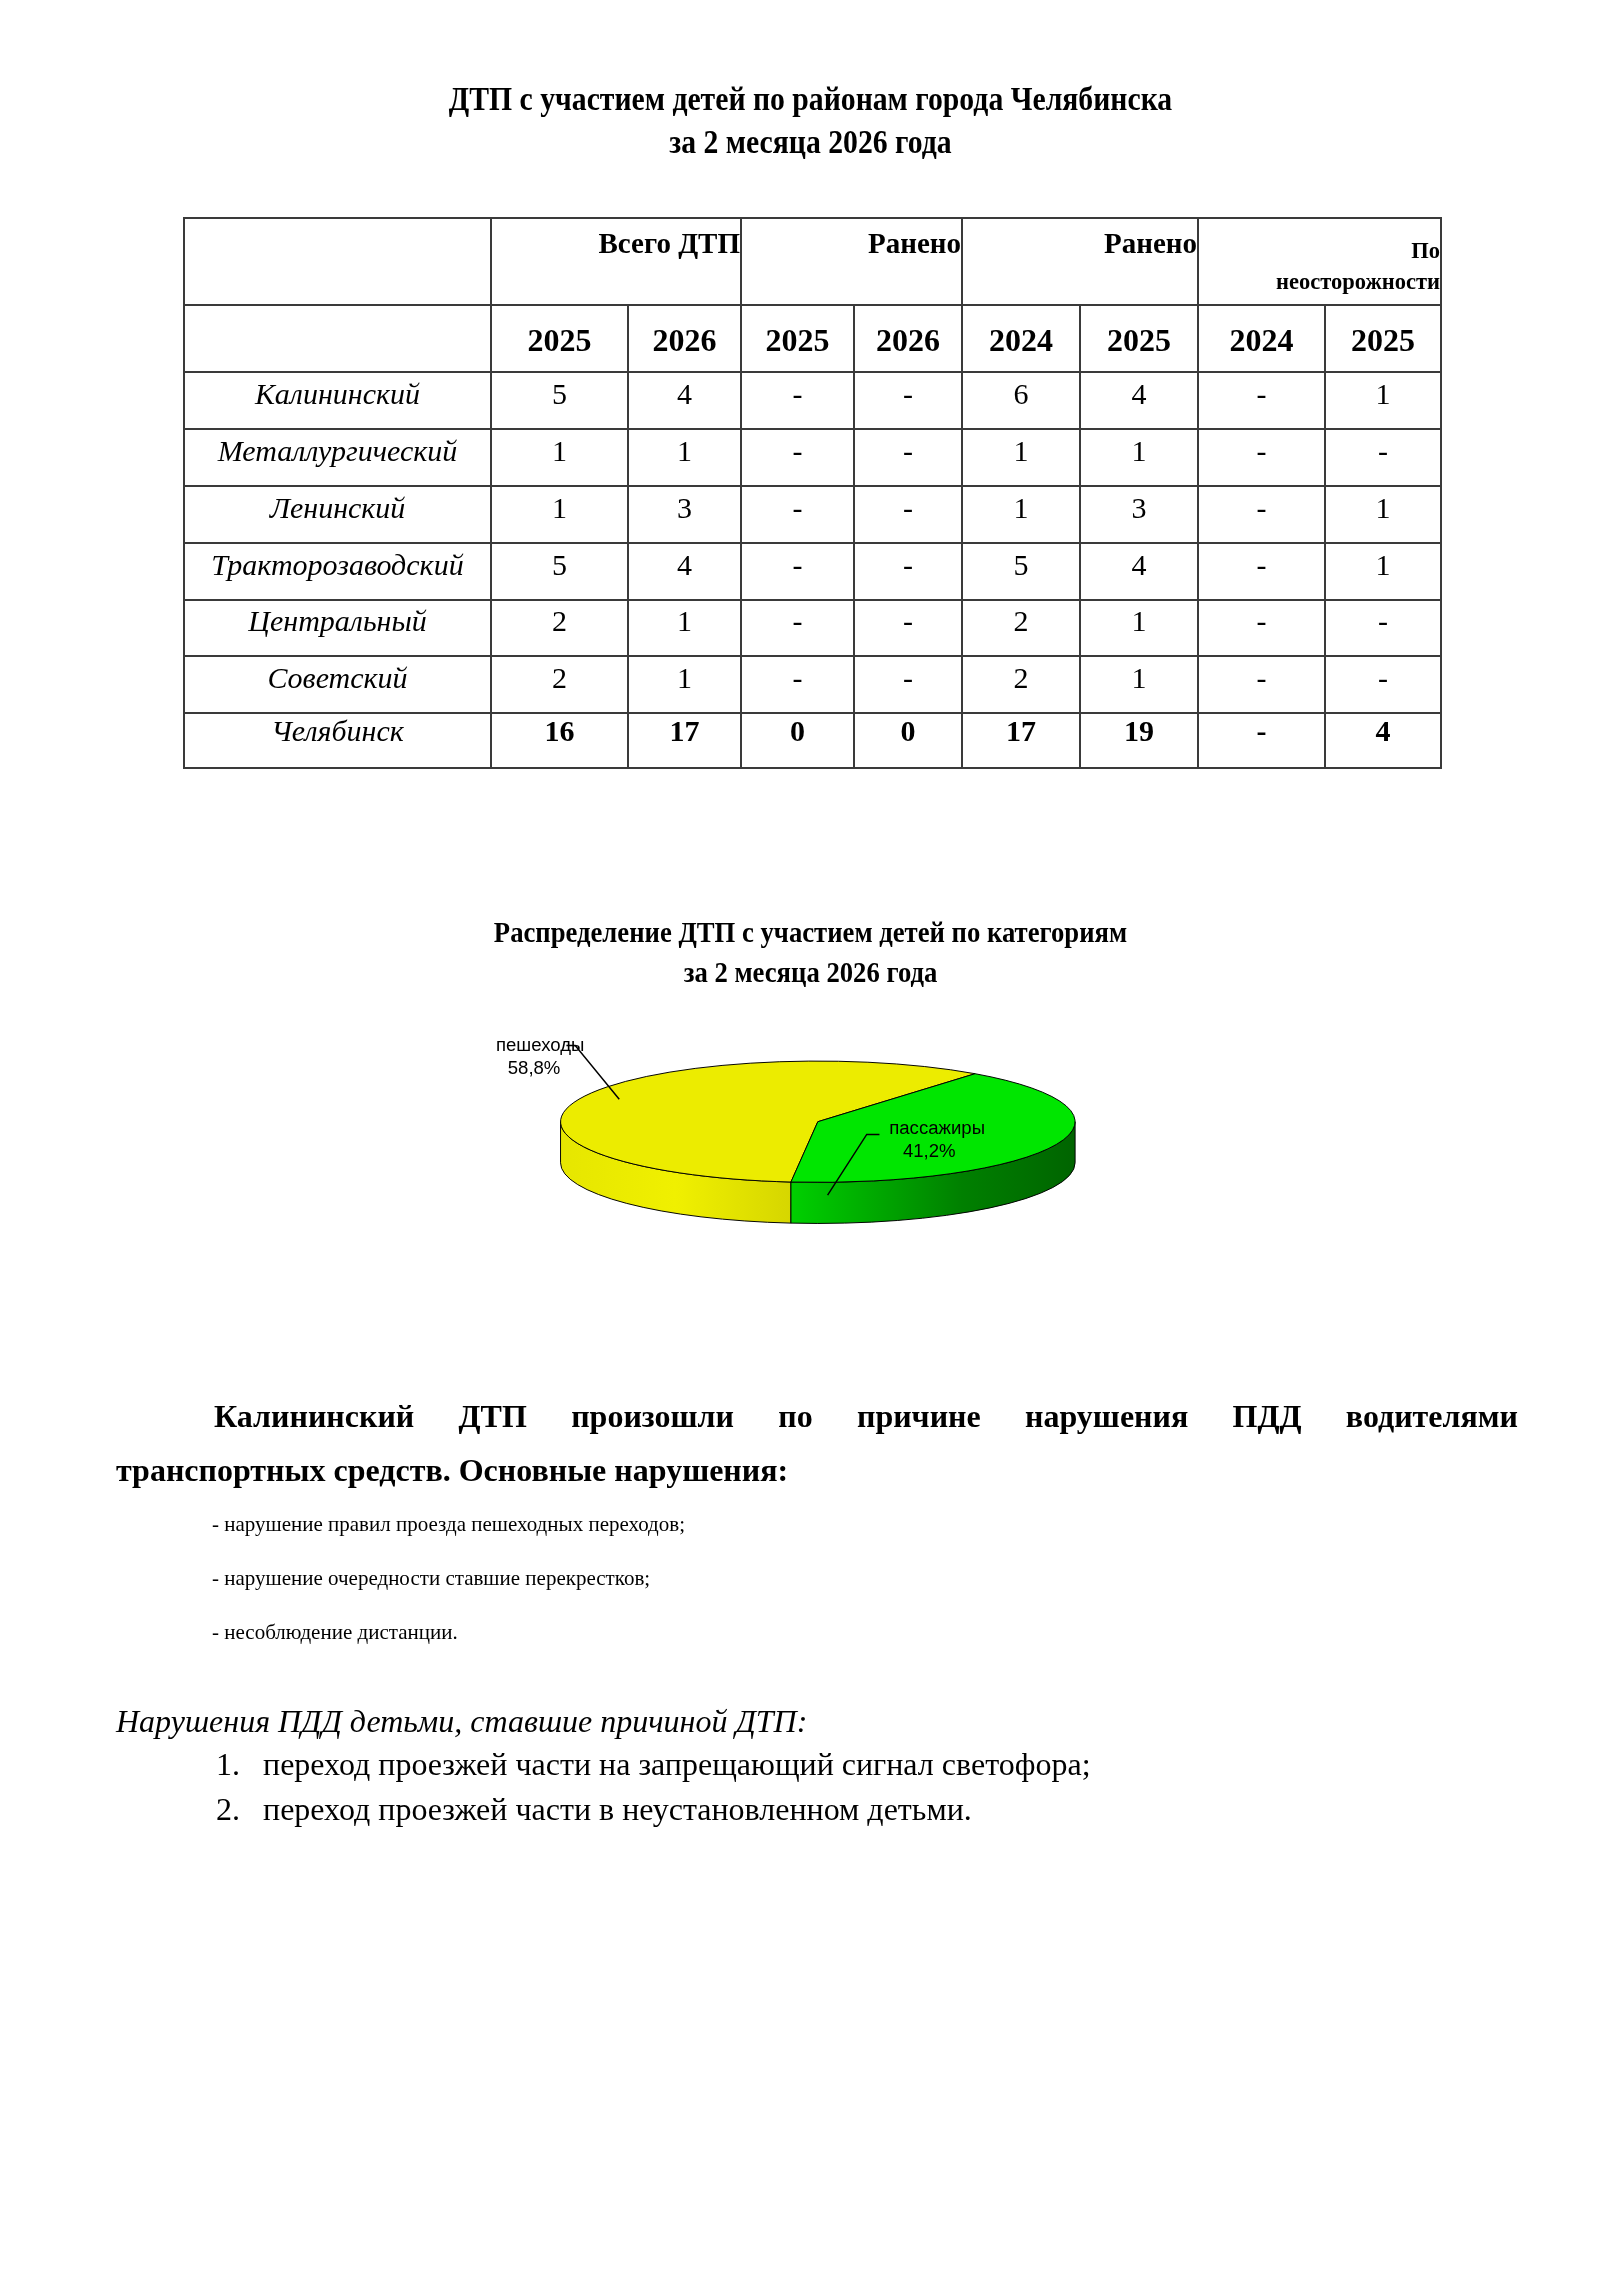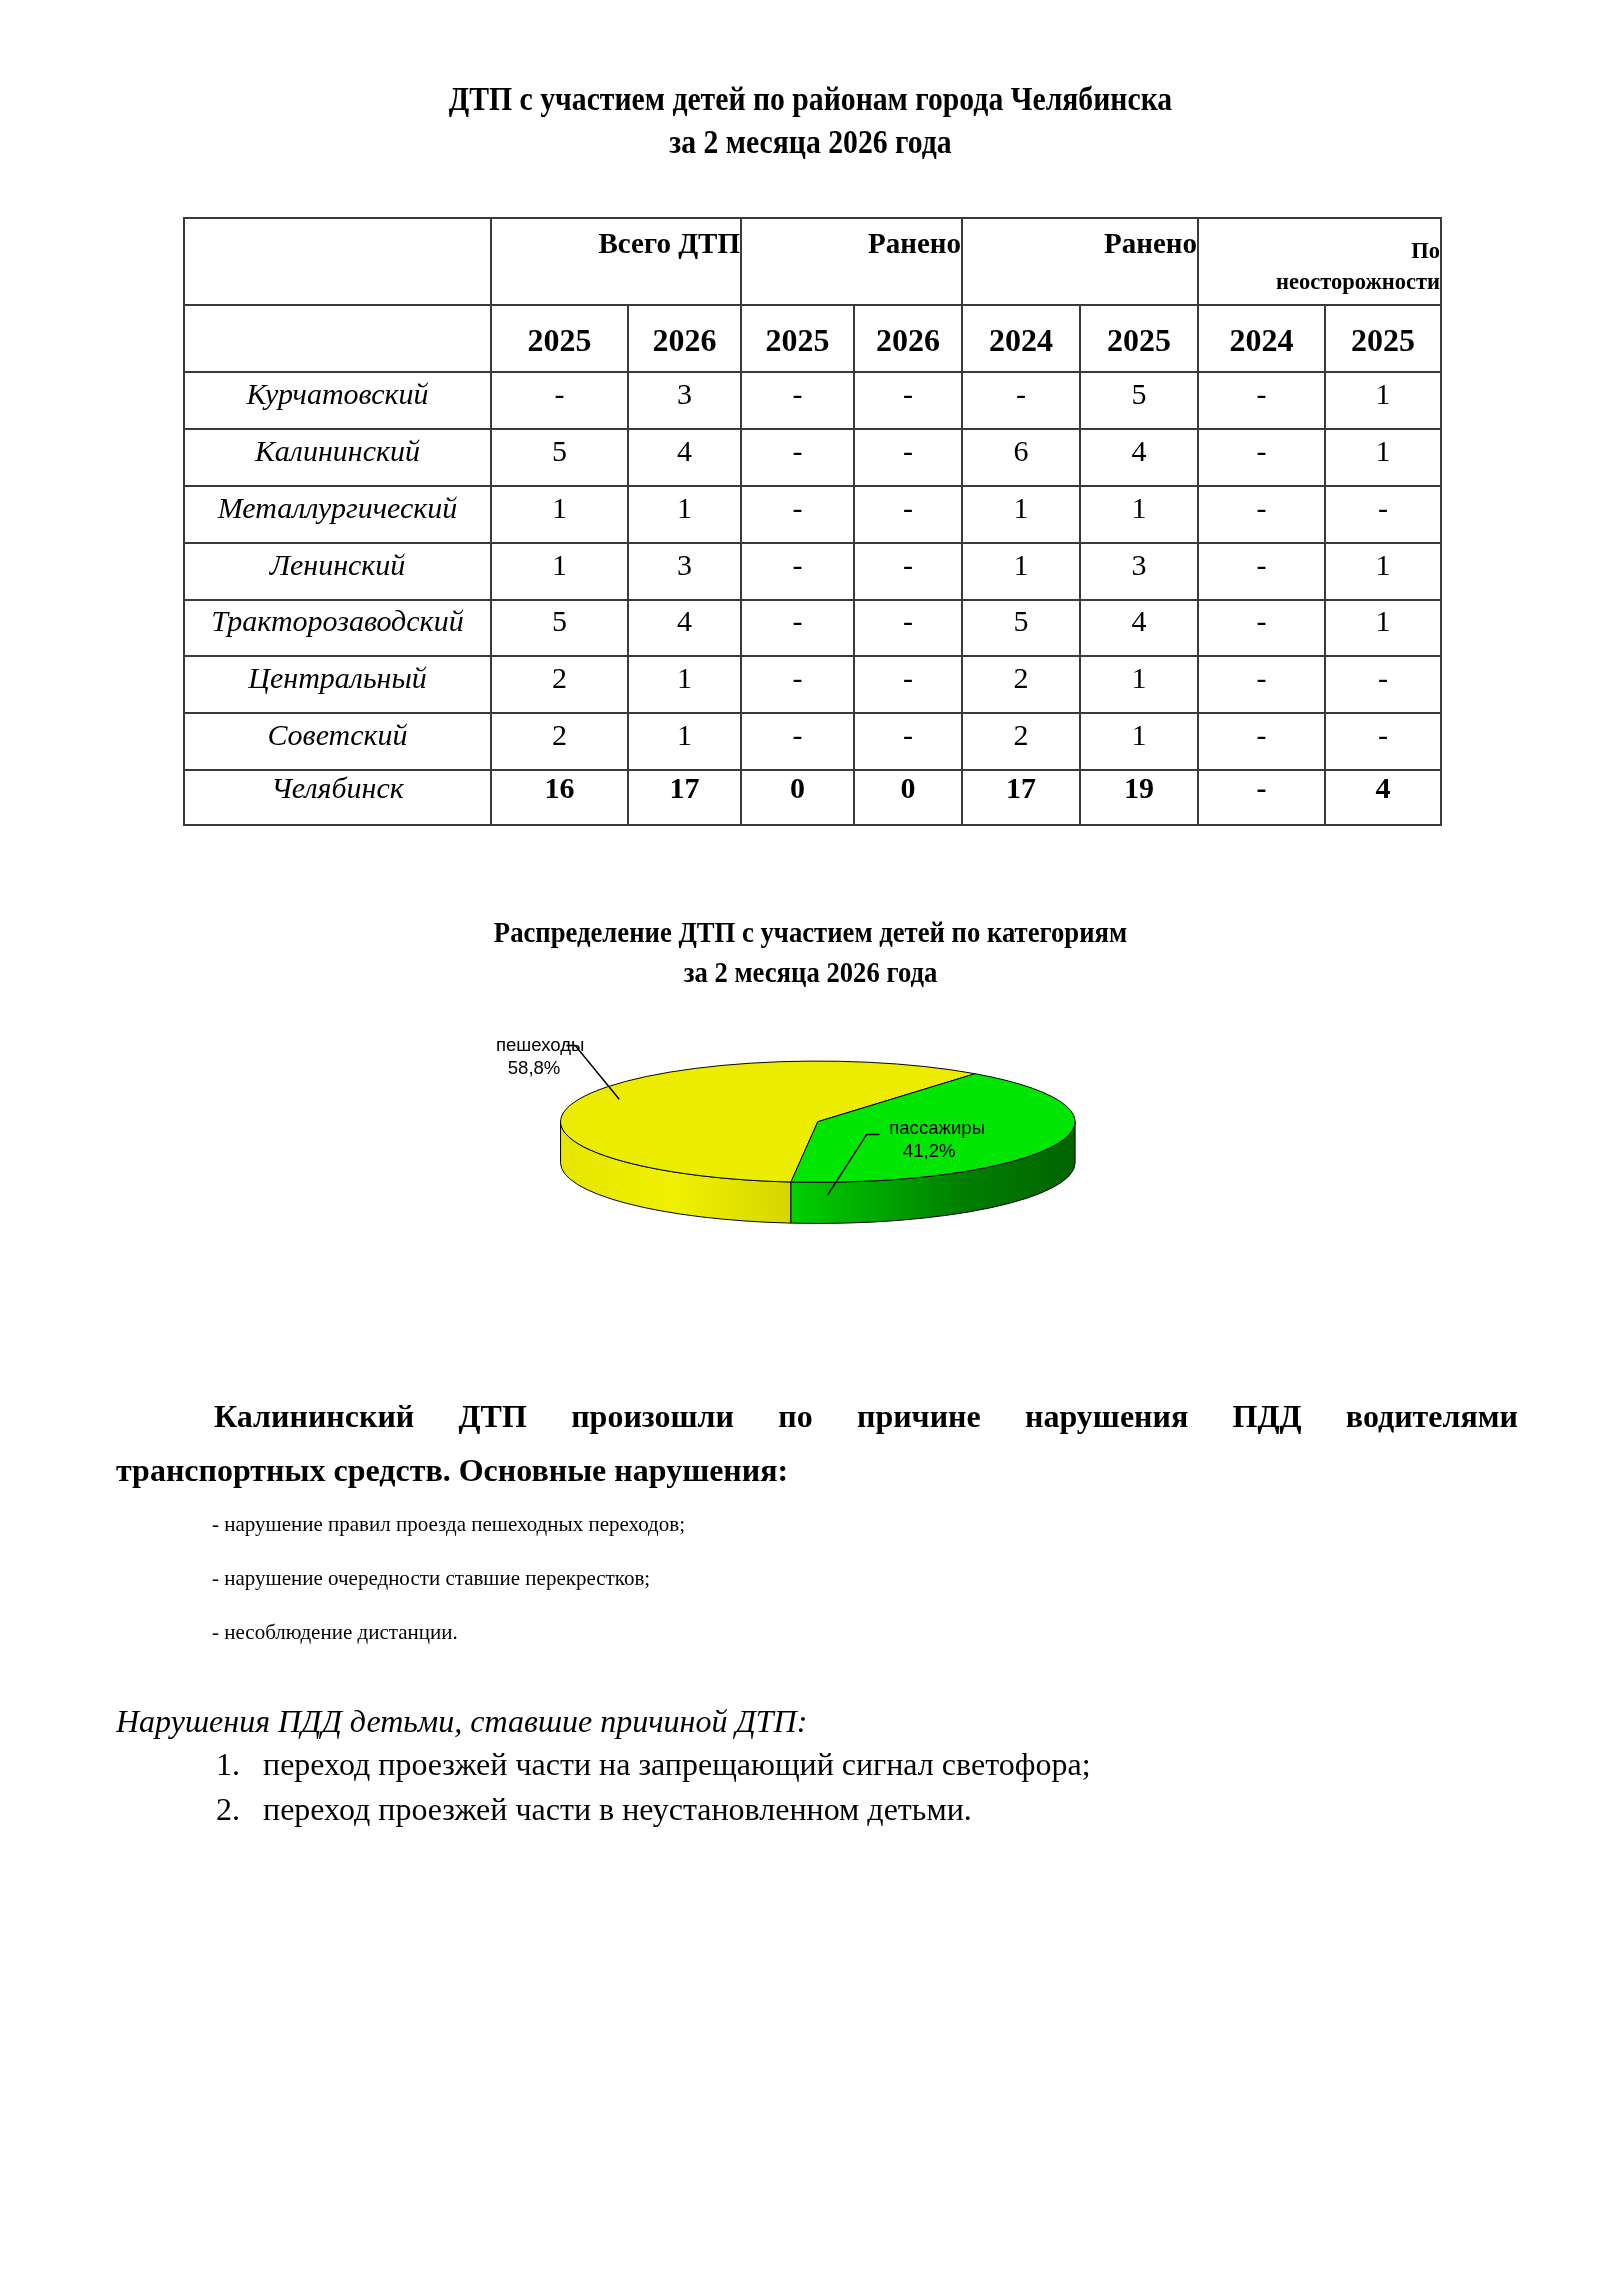--- a/index.html
+++ b/index.html
@@ -65,31 +65,20 @@
     <td>2025</td>
     <td>2026</td>
     <td>2024</td>
     <td>2025</td>
     <td>2024</td>
     <td>2025</td>
   </tr>
   </tbody>
     <tbody id="rows-body">
       <tr class="r">
-        <td class="dist">Курчатовский</td>
-        <td>-</td>
-        <td>3</td>
-        <td>-</td>
-        <td>-</td>
-        <td>-</td>
-        <td>5</td>
-        <td>-</td>
-        <td>1</td>
-      </tr>
-      <tr class="r">
         <td class="dist">Калининский</td>
         <td>5</td>
         <td>4</td>
         <td>-</td>
         <td>-</td>
         <td>6</td>
         <td>4</td>
         <td>-</td>
         <td>1</td>
       </tr>

